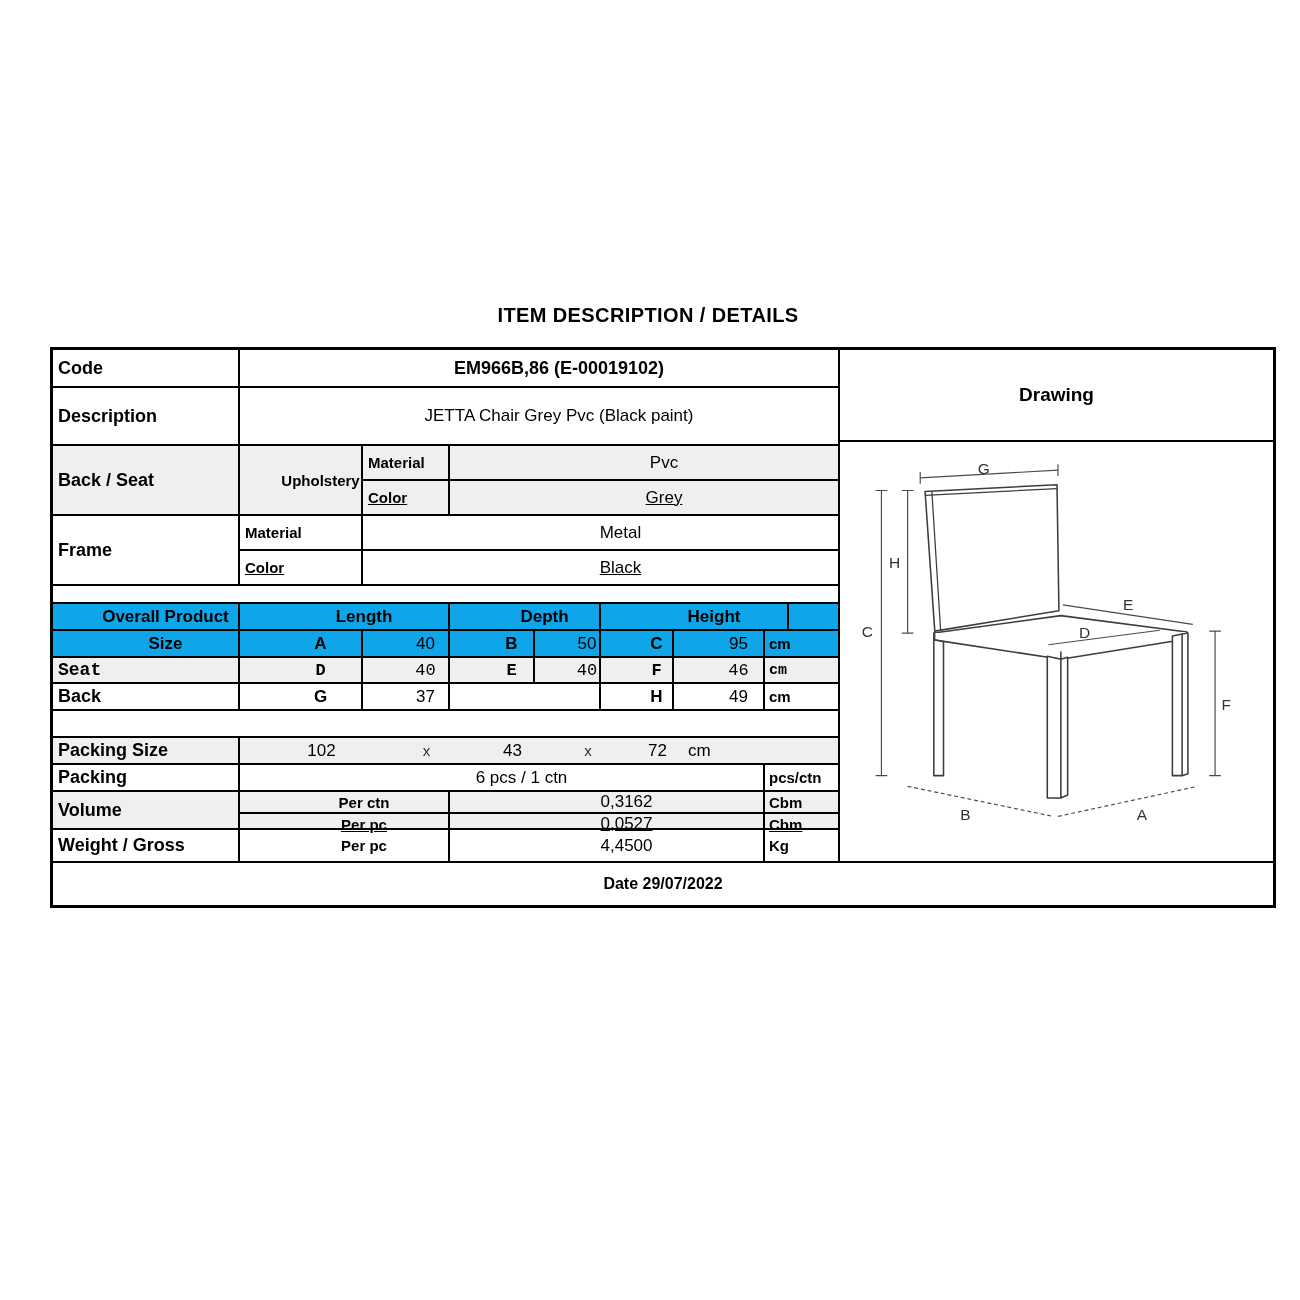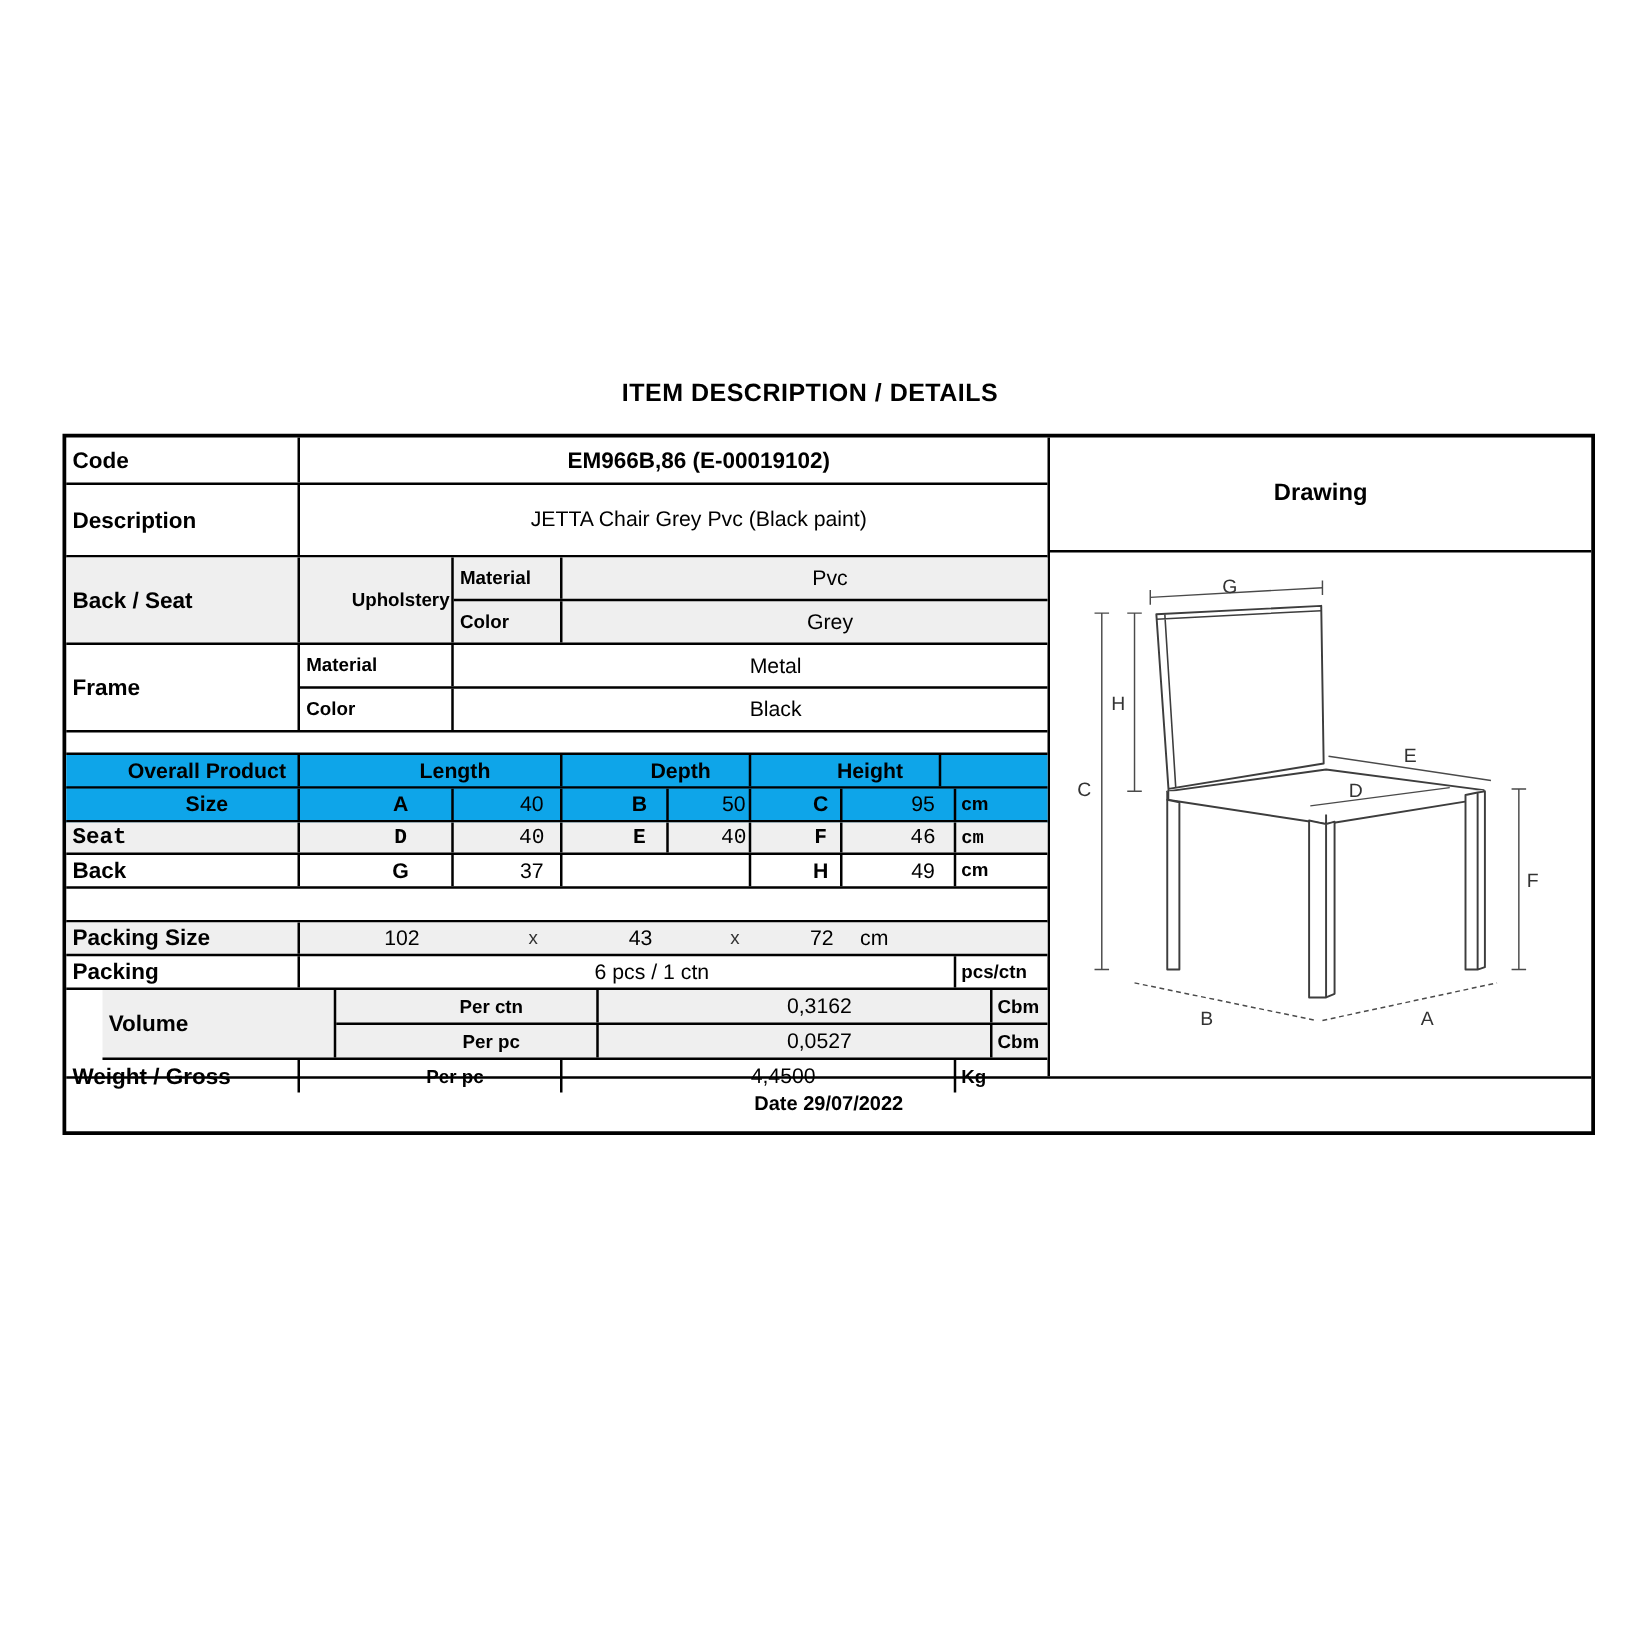--- a/index.html
+++ b/index.html
@@ -21,38 +21,38 @@
   .left-table{width:787px;border-right:2px solid #000;box-sizing:border-box;display:flex;flex-direction:column;}
   .drawing-pane{flex:1;display:flex;flex-direction:column;min-width:0;}
 
   .tr{display:flex;border-bottom:2px solid #000;box-sizing:border-box;flex:none;}
   .td{box-sizing:border-box;border-right:2px solid #000;display:flex;align-items:center;overflow:hidden;}
   .td.nb{border-right:none;}
   .td.c{justify-content:center;text-align:center;padding-left:40px;}
   .td.l{padding-left:5px;}
   .subcol{flex:1;display:flex;flex-direction:column;min-width:0;}
   .subrow{flex:1;display:flex;border-bottom:2px solid #000;box-sizing:border-box;}
-  .subrow:last-child{border-bottom:none;}
+  .subrow:last-child{border-bottom:none;text-decoration:underline;}
 
   .w1{width:187px;flex:none;}
   .w2{width:123px;flex:none;}
   .w3{width:87px;flex:none;}
   .w4{width:85px;flex:none;}
   .w5{width:66px;flex:none;}
   .w6{width:73px;flex:none;}
   .w7{width:91px;flex:none;}
   .w210{width:210px;flex:none;}
   .w151{width:151px;flex:none;}
-  .w164{width:152px;flex:none;}
+  .w164{width:188px;flex:none;}
   .w315{width:315px;flex:none;}
   .w525{width:525px;flex:none;}
   .wf{flex:1;}
 
   .h38{height:38px;} .h58{height:58px;} .h70{height:70px;} .h18{height:18px;}
-  .h27{height:27px;} .h26{height:26px;font-family:Liberation Mono, monospace;} .h56{height:56px;margin-left:29px;} .hfill{flex:1;min-height:26px;}
+  .h27{height:27px;} .h26{height:26px;font-family:Liberation Mono, monospace;} .h56{height:38px;} .hfill{flex:1;min-height:26px;}
 
   .bg-grey{background:#EFEFEF;}
   .bg-yellow{background:#0ea5e9;}
 
   .lbl{font-size:18px;font-weight:bold;}
   .sublbl{font-size:15px;font-weight:bold;}
   .val{font-size:17px;font-weight:normal;}
   .valb{font-size:18px;font-weight:bold;}
   .key{font-size:17px;font-weight:bold;}
   .num{font-size:17px;font-weight:normal;}

